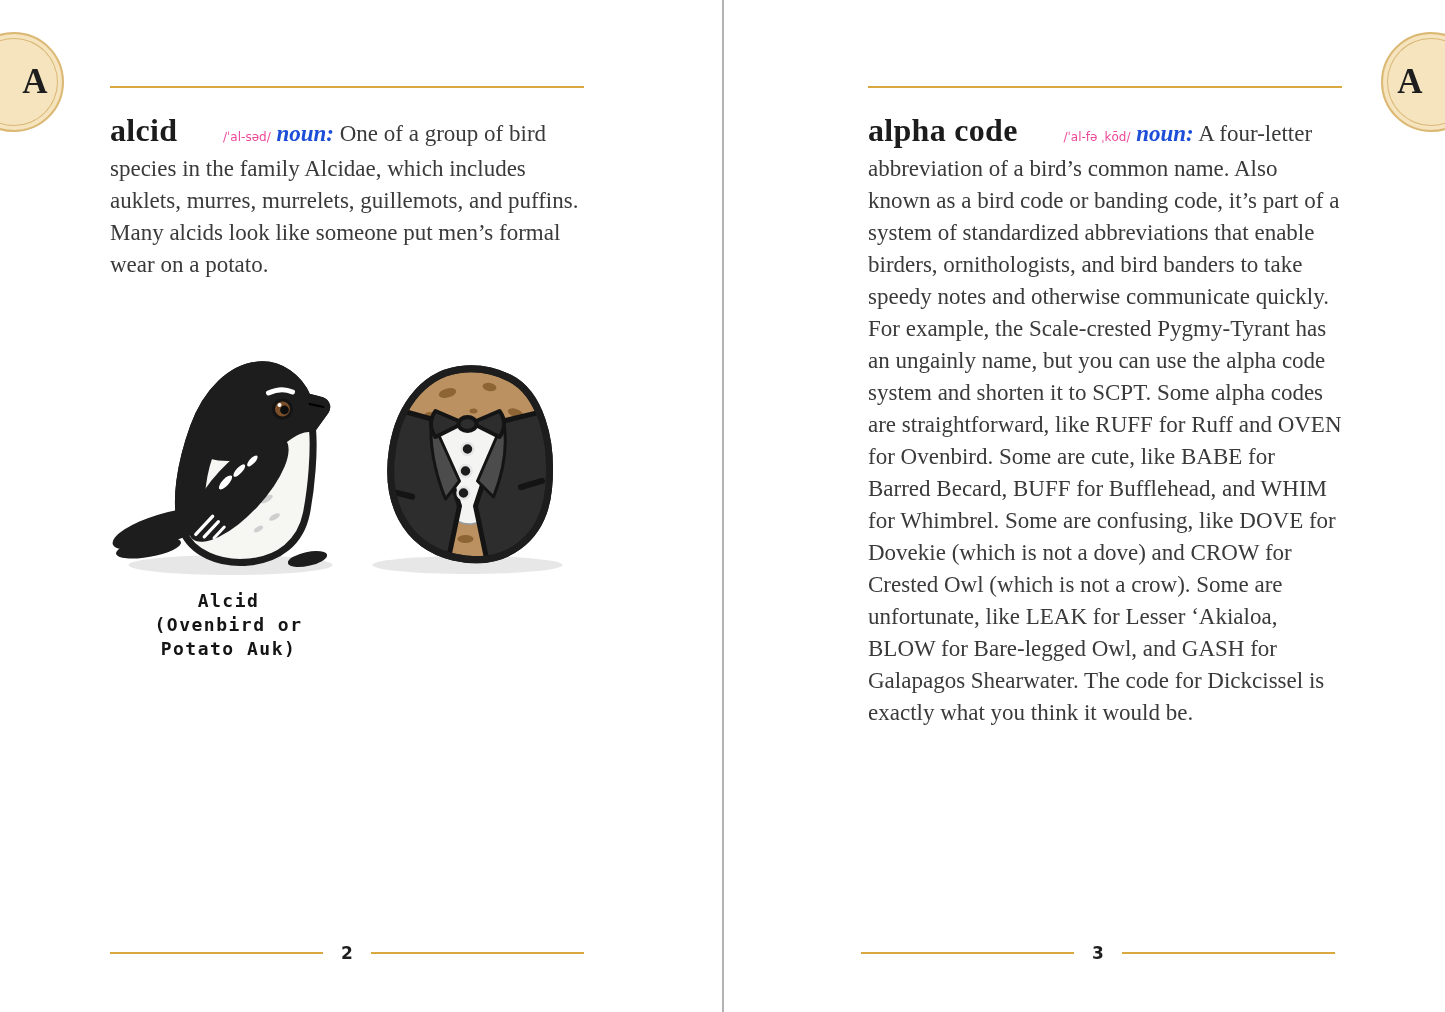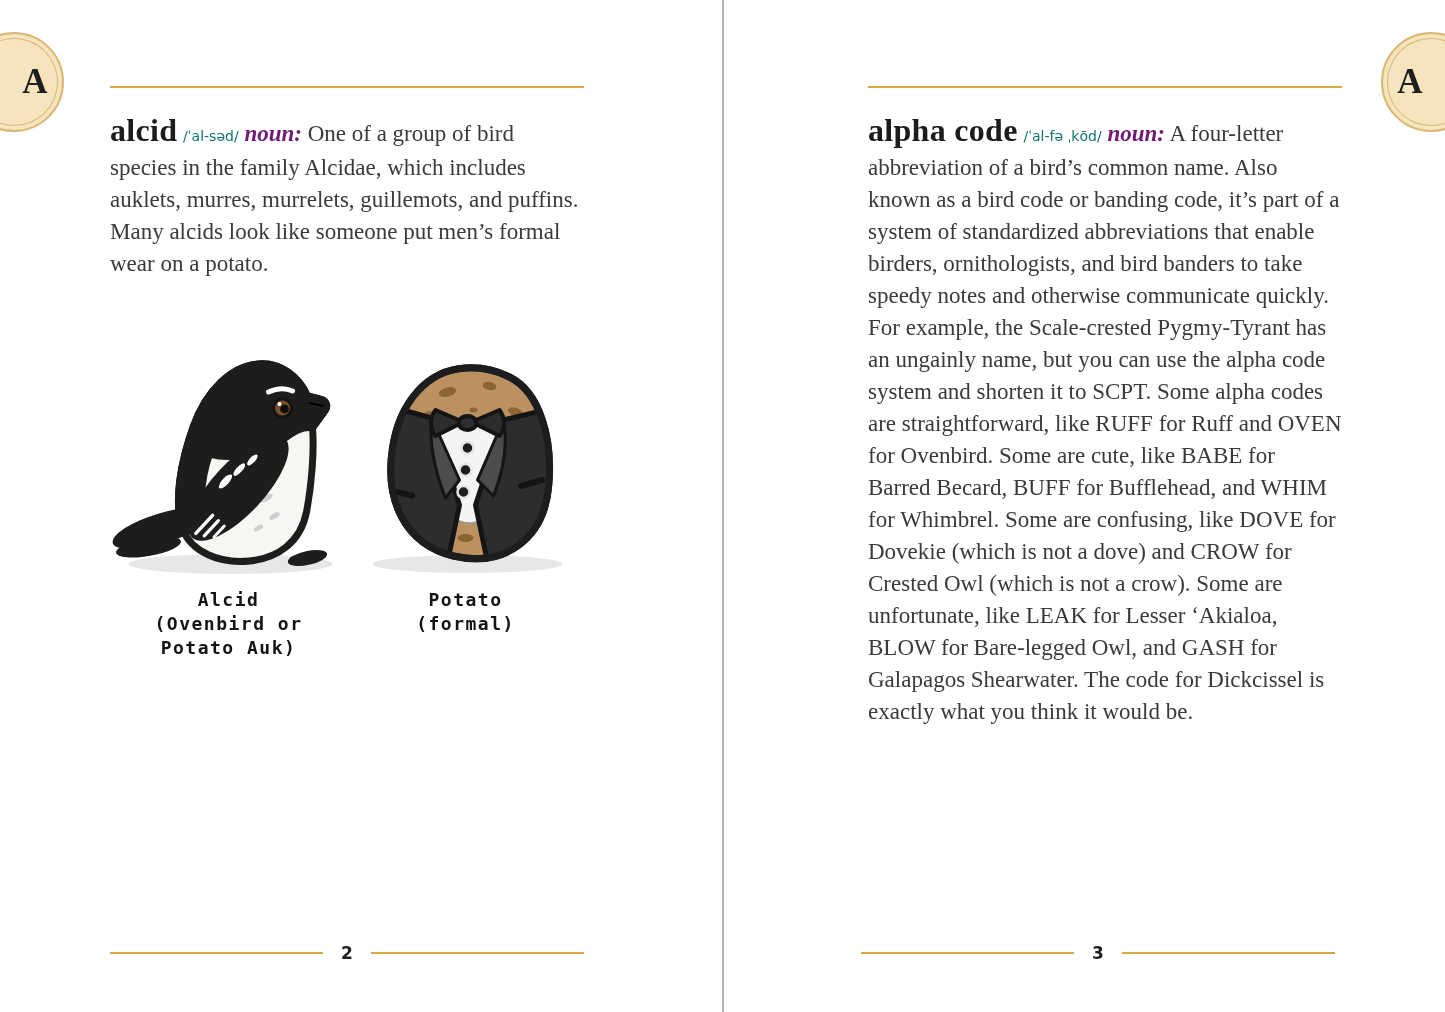--- a/index.html
+++ b/index.html
@@ -29,23 +29,23 @@
   .page-content.right { left:868px; }
   .rule-top { margin-top:86px; height:2px; background:#d9a93f; }
   .entry {
     margin-top:26px; font-size:23px; line-height:32px;
     color:#3a3a3a; text-align:left;
   }
   .headword {
     font-size:32px; font-weight:bold; color:#1c1c1c; letter-spacing:0.3px;
   }
   .pron {
-    font-family:"DejaVu Sans", sans-serif; font-size:14px; color:#0f766e;
-  }
-  .pos { font-weight:bold; font-style:italic; color:#701a75; }
+    font-family:"DejaVu Sans", sans-serif; font-size:12px; color:#ec4899;margin-left:40px;
+  }
+  .pos { font-weight:bold; font-style:italic; color:#1d4ed8; }
   
   .figures { margin-top:50px; display:flex; }
   .figure { width:237px; text-align:center; }
   .caption {
     font-family:"DejaVu Sans Mono", monospace; font-weight:bold;
     font-size:18px; line-height:24px; letter-spacing:1.5px; color:#141414;
     margin-top:4px;
   }
   
   .footer {
@@ -170,24 +170,20 @@
           </g>
 
           <g fill="#1c1c1c" stroke="#e6e6e6" stroke-width="2.5">
             <circle cx="120" cy="118" r="6"></circle>
             <circle cx="118" cy="140" r="6"></circle>
             <circle cx="116" cy="162" r="6"></circle>
           </g>
 
           <path d="M118,38 C80,40 52,72 45,118 C37,170 57,214 106,226 C158,238 196,208 201,158 C206,108 192,62 162,47 C148,40 133,37 118,38 Z" fill="none" stroke="#1d1d1d" stroke-width="7" stroke-linejoin="round"></path>
         </svg>
-        <div class="caption">
-          <div>Potato</div>
-          <div>(formal)</div>
-        </div>
       </div>
     </div>
   </div>
 
   <div class="page-content right">
     <div class="rule-top"></div>
 
     <p class="entry">
       <span class="headword">alpha code</span>
       <span class="pron">/ˈal-fə ˌkōd/</span>

